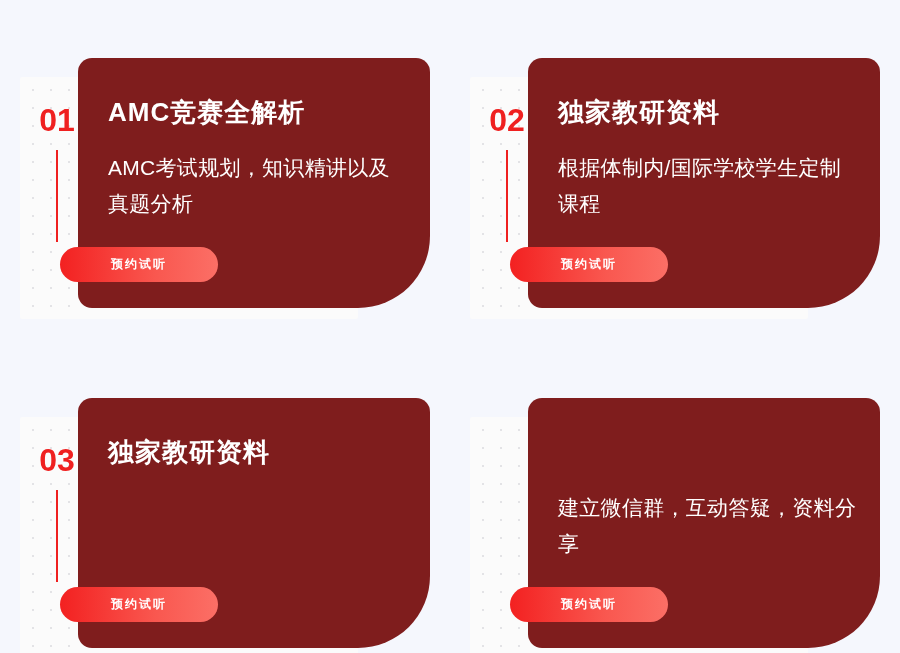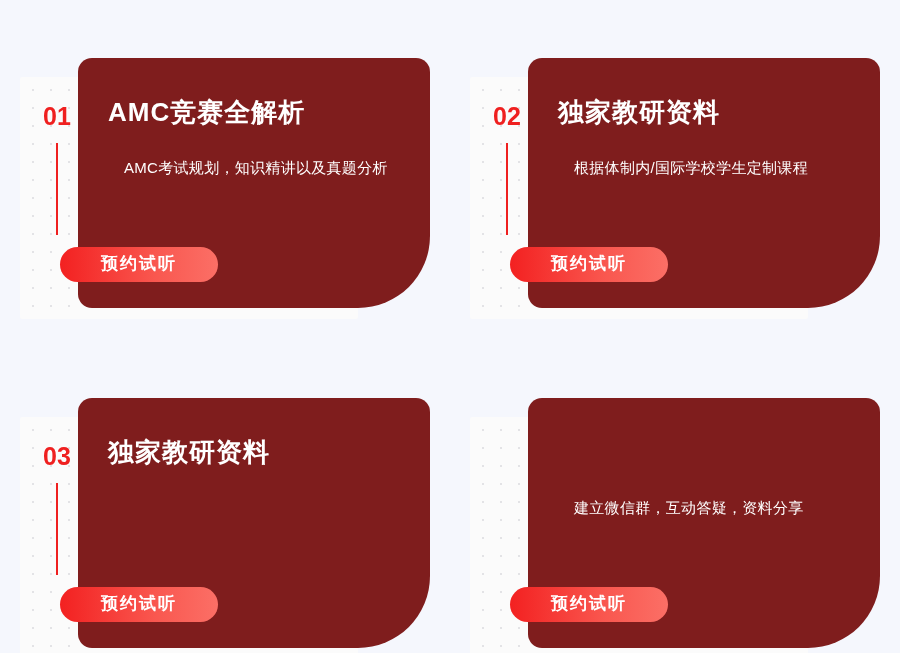--- a/index.html
+++ b/index.html
@@ -51,21 +51,21 @@
   
   .index-wrap {
     position: absolute;
     left: 34px;
     top: 104px;
     width: 46px;
     text-align: center;
   }
   .index-num {
     color: #ef2020;
-    font-size: 25px;
+    font-size: 32px;
     font-weight: bold;
     line-height: 1;
     letter-spacing: 0px;
   }
   .index-rule {
     width: 1.6px;
     height: 92px;
     background: #ef2020;
     margin: 14px auto 0 auto;
   }
@@ -92,41 +92,40 @@
     letter-spacing: 1px;
     line-height: 1.1;
     white-space: nowrap;
   }
   .card-desc {
     position: absolute;
     left: 30px;
     top: 92px;
     width: 302px;
     color: #ffffff;
-    font-size: 15px;
+    font-size: 21px;
     font-weight: normal;
     line-height: 36px;
     letter-spacing: 0.3px;
-    margin-left: 16px;
   }
 
   
   .cta-button {
     position: absolute;
     left: -18px;
     top: 189px;
     width: 158px;
     height: 35px;
     border: none;
     padding: 0;
     border-radius: 18px;
     background: linear-gradient(to right, #f32121 0%, #f9574f 60%, #fb6f66 100%);
     color: #ffffff;
-    font-family: Liberation Mono, monospace;
-    font-size: 17px;
+    font-family: Liberation Serif, serif;
+    font-size: 12px;
     font-weight: bold;
     letter-spacing: 2px;
     cursor: pointer;
     line-height: 35px;
     text-align: center;
   }
 </style>
 </head>
 <body>
 

